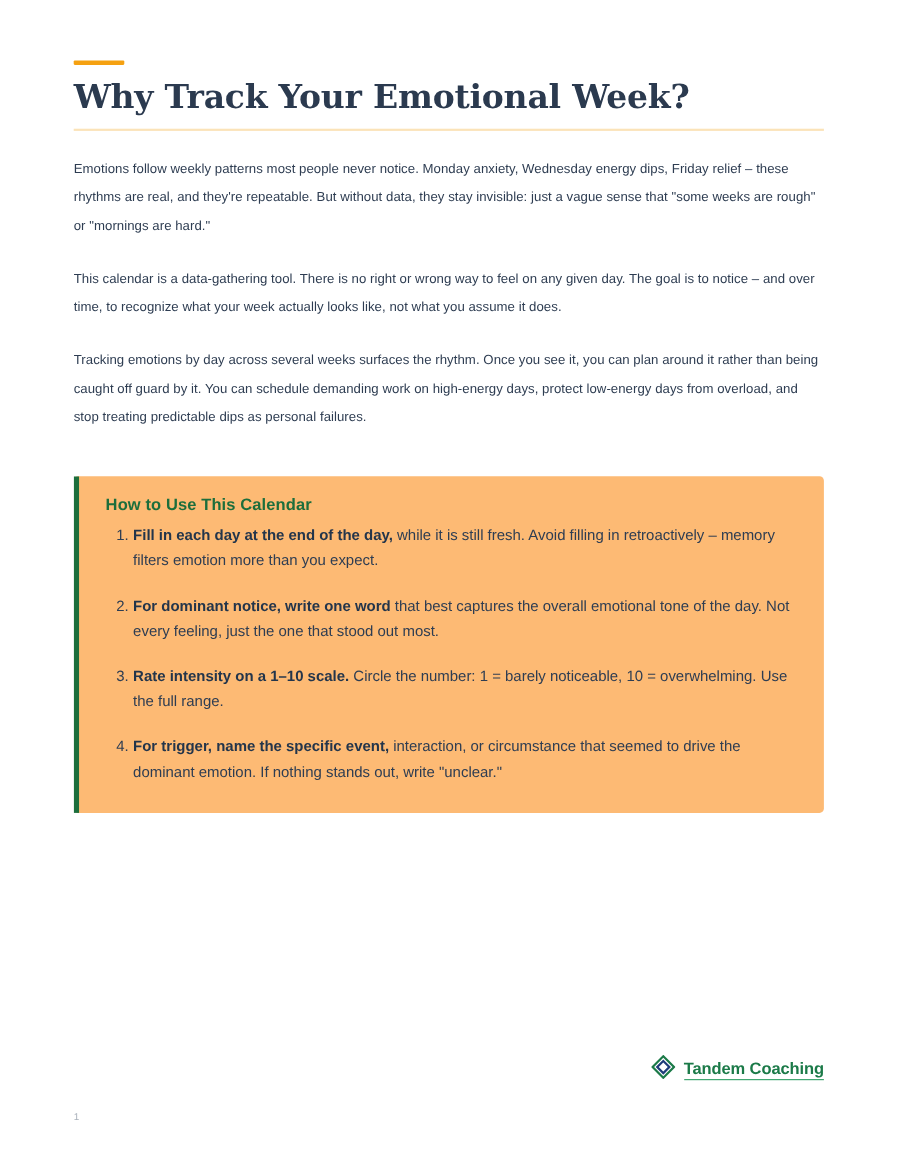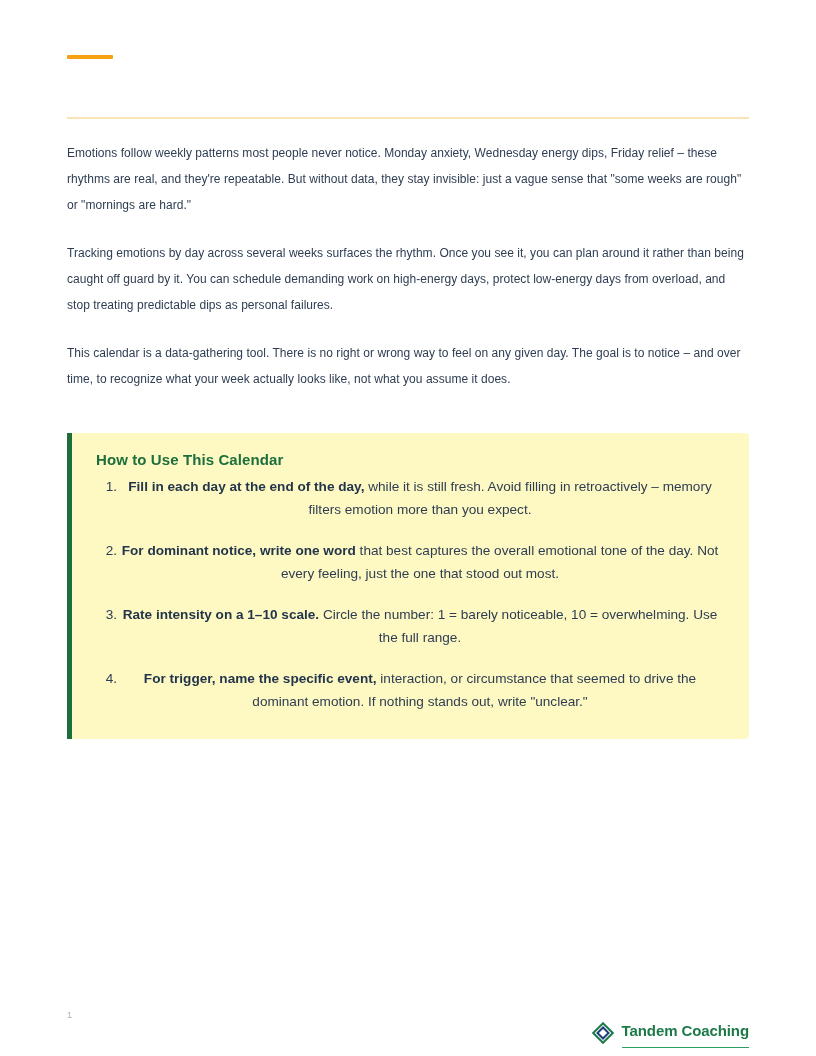--- a/index.html
+++ b/index.html
@@ -71,21 +71,21 @@
     letter-spacing: 0.04px;
   }
 
   
   .callout {
     position: absolute;
     left: 67px;
     top: 433px;
     width: 682px;
     min-height: 300px;
-    background: #fef9c3;
+    background: #fdba74;
     border-left: 5px solid #1C6E3C;
     border-radius: 0 4px 4px 0;
     padding: 18px 30px 22px 24px;
   }
 
   .callout-title {
     margin: 0 0 8px 0;
     font-size: 15px;
     font-weight: 700;
     color: #1C6E3C;
@@ -100,21 +100,20 @@
   }
 
   .callout-list li {
     counter-increment: step;
     position: relative;
     padding-left: 25px;
     margin: 0 0 19px 0;
     font-size: 13.6px;
     line-height: 22.5px;
     color: #2E3D52;
-    text-align: center;
   }
   .callout-list li:last-child { margin-bottom: 4px; }
 
   .callout-list li::before {
     content: counter(step) ".";
     position: absolute;
     left: 3px;
     top: 0;
     width: 18px;
     text-align: right;
@@ -133,22 +132,23 @@
     left: 67px;
     top: 1010px;
     font-size: 9px;
     color: #A8B0BA;
     letter-spacing: 0.3px;
   }
 
   .brand {
     position: absolute;
     right: 67px;
-    top: 1022px;
+    top: 959px;
     display: flex;
+    align-items: center;
     gap: 8px;
   }
 
   .brand-mark { display: block; }
 
   .brand-name {
     font-size: 15px;
     font-weight: 700;
     color: #1B7A48;
     letter-spacing: -0.1px;
@@ -157,27 +157,28 @@
     line-height: 17px;
   }
 </style>
 </head>
 <body>
 
 <div class="page">
 
   <div class="accent-bar"></div>
 
+  <h1 class="page-title">Why Track Your Emotional Week?</h1>
 
   <div class="title-rule"></div>
 
   <div class="body-copy">
     <p>Emotions follow weekly patterns most people never notice. Monday anxiety, Wednesday energy dips, Friday relief – these rhythms are real, and they're repeatable. But without data, they stay invisible: just a vague sense that "some weeks are rough" or "mornings are hard."</p>
+    <p>This calendar is a data-gathering tool. There is no right or wrong way to feel on any given day. The goal is to notice – and over time, to recognize what your week actually looks like, not what you assume it does.</p>
     <p>Tracking emotions by day across several weeks surfaces the rhythm. Once you see it, you can plan around it rather than being caught off guard by it. You can schedule demanding work on high-energy days, protect low-energy days from overload, and stop treating predictable dips as personal failures.</p>
-    <p>This calendar is a data-gathering tool. There is no right or wrong way to feel on any given day. The goal is to notice – and over time, to recognize what your week actually looks like, not what you assume it does.</p>
   </div>
 
   <div class="callout">
     <div class="callout-title">How to Use This Calendar</div>
 
     <ol class="callout-list">
       <li>
         <b>Fill in each day at the end of the day,</b><span> while it is still fresh. Avoid filling in retroactively – memory filters emotion more than you expect.</span>
       </li>
       <li>

